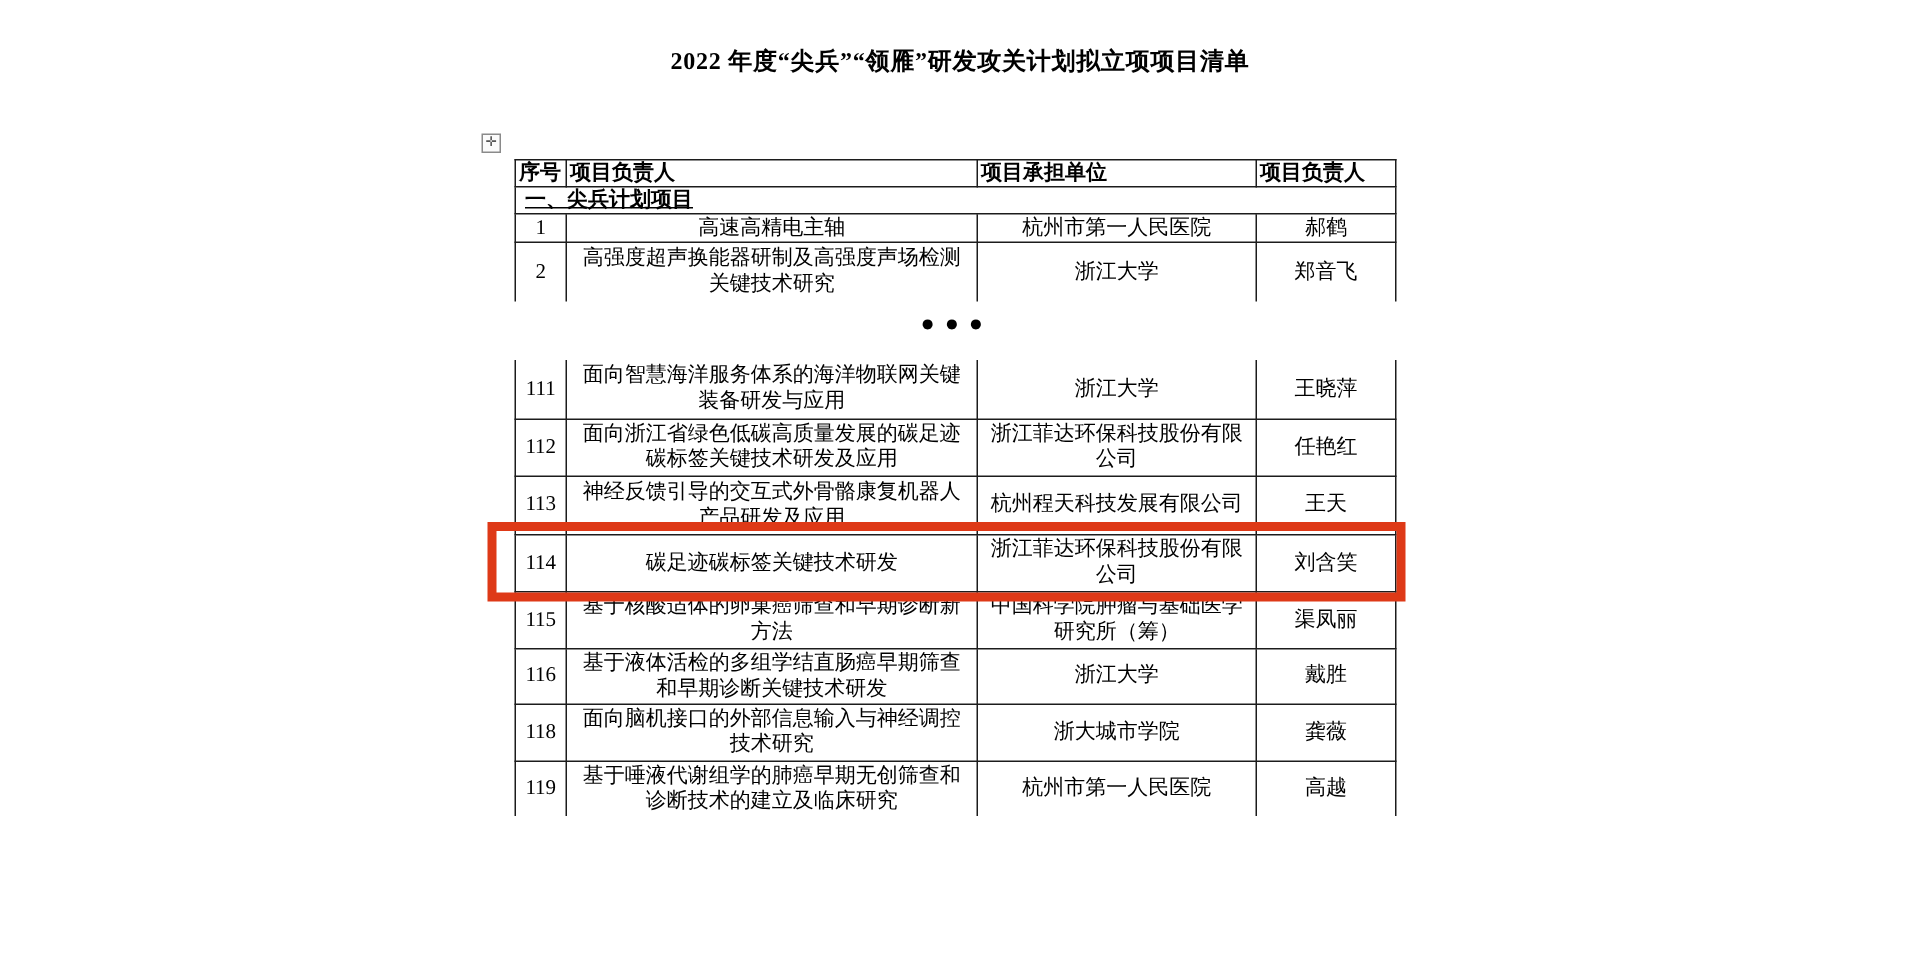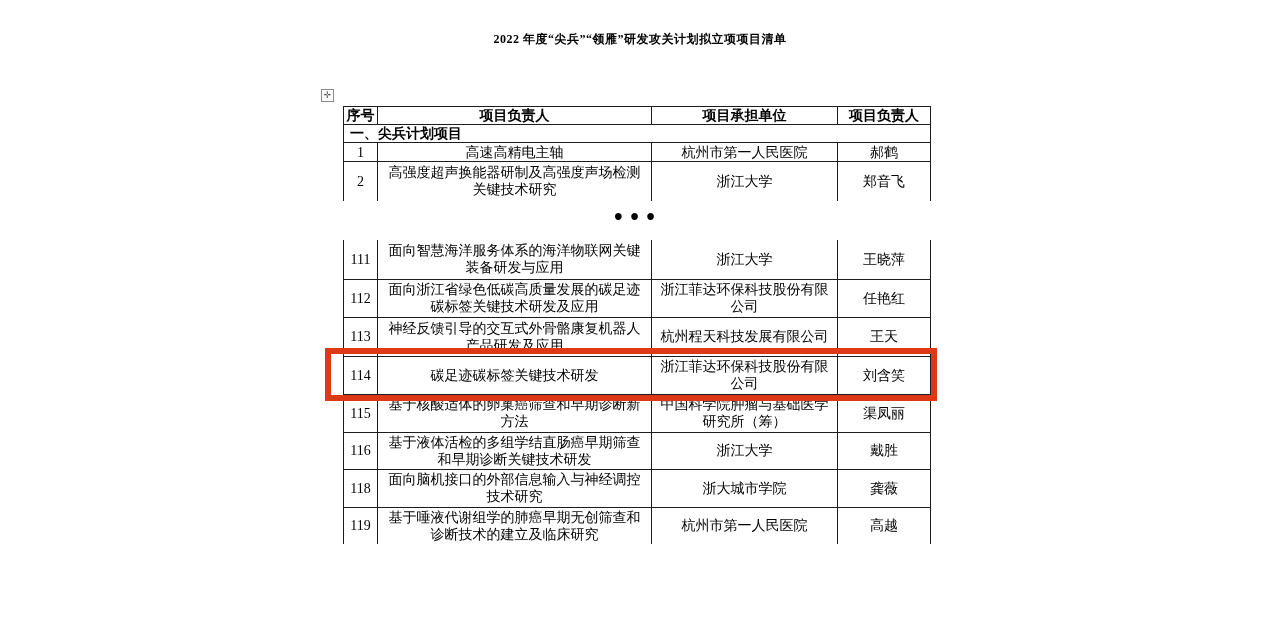--- a/index.html
+++ b/index.html
@@ -7,21 +7,21 @@
     width:1280px; height:640px;
     background:#ffffff;
     position:relative;
     overflow:hidden;
     font-family:"Liberation Serif","DejaVu Serif",serif;
     color:#000;
   }
   .doc-title {
     position:absolute; top:31px; left:0; width:1280px;
     text-align:center;
-    font-size:12px; font-weight:bold;
+    font-size:16px; font-weight:bold;
     letter-spacing:0.5px;
   }
   .table-handle {
     position:absolute; left:321px; top:89px;
     width:13px; height:13px; box-sizing:border-box;
     border:1px solid #8a8a8a; background:#fbfbfb;
     font-size:9px; line-height:11px; text-align:center; color:#555;
     font-family:"DejaVu Sans",sans-serif;
     cursor:move;
   }
@@ -36,22 +36,22 @@
     padding:0 6px;
     line-height:17px;
     vertical-align:middle;
     overflow:hidden;
     word-break:break-all;
   }
   .part-top { top:106px; }
   .part-bottom { top:240px; }
   td.c-no, td.c-leader { text-align:center; padding:0 2px; }
   td.c-name, td.c-unit { text-align:center; }
-  tr.header-row td { font-weight:bold; text-align:center; padding:0 2px; }
-  tr.section-row td { font-weight:bold; text-align:left; }
+  tr.header-row td { font-weight:bold; text-align:left; padding:0 2px; }
+  tr.section-row td { font-weight:bold; text-align:left;text-decoration:underline; }
   .part-top tr:last-child td { border-bottom:none; }
   .part-bottom tr:first-child td { border-top:none; }
   .part-bottom tr:last-child td { border-bottom:none; }
   .ellipsis {
     position:absolute; left:343px; top:206px; width:587px;
     text-align:center;
     font-weight:bold; font-size:19px; letter-spacing:4px;
     font-family:"DejaVu Sans",sans-serif;
   }
   .highlight-box {

